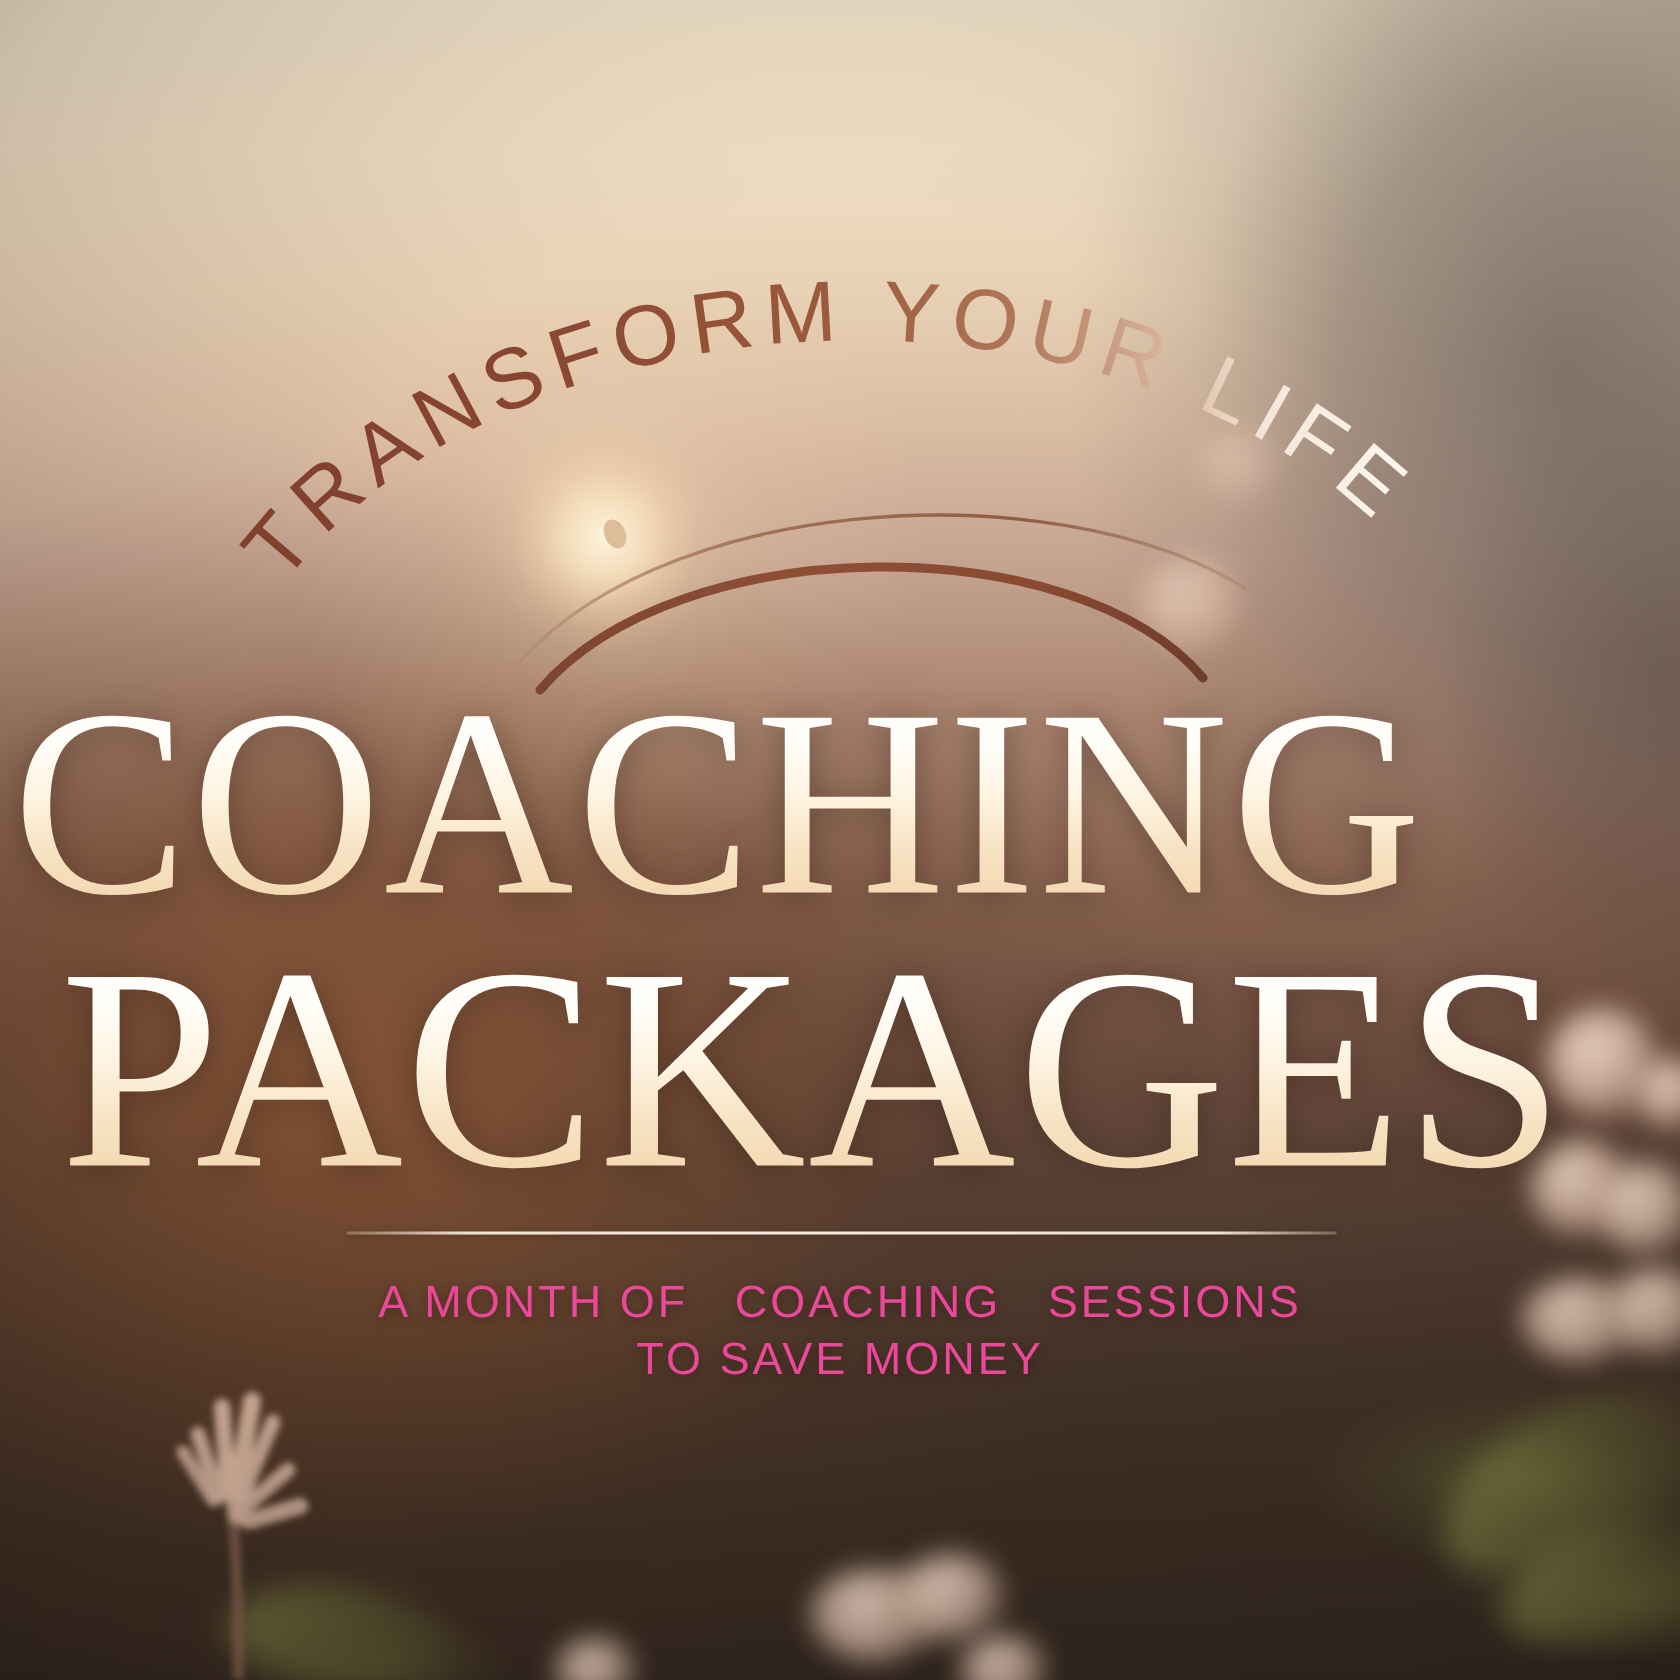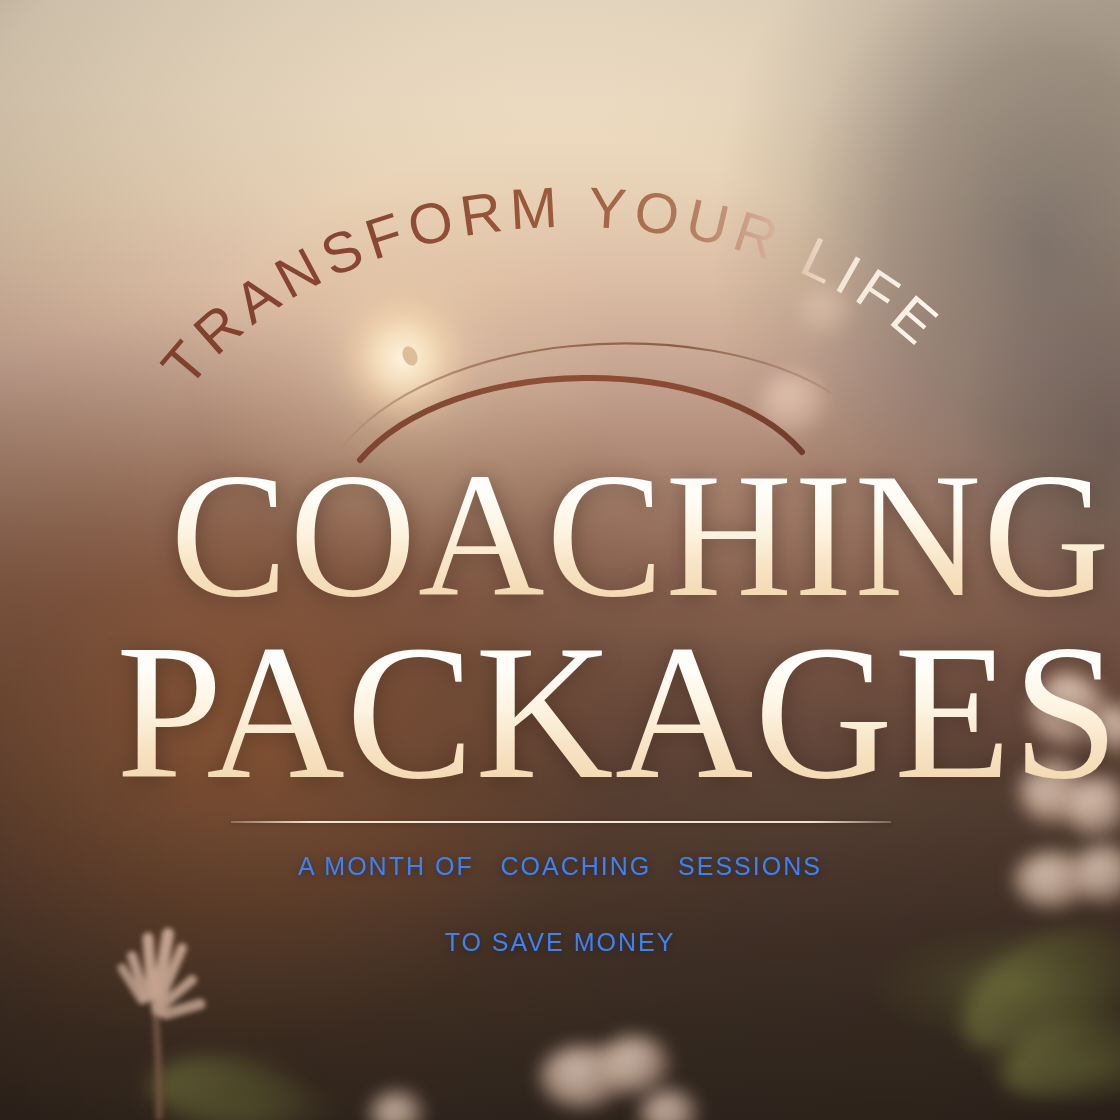--- a/index.html
+++ b/index.html
@@ -168,21 +168,21 @@
     font-weight: 400;
     letter-spacing: 7px;
   }
 
   
   #title-block {
     position: absolute;
     left: 0;
     right: 0;
     top: 452px;
-    text-align: right;
+    text-align: left;
   }
 
   .title-line {
     font-family: "Liberation Serif", serif;
     font-weight: 400;
     line-height: 0.94;
     margin: 0;
     background-image: linear-gradient(180deg,
       #ffffff 0%,
       #fffdf8 26%,
@@ -231,31 +231,31 @@
   #subtitle-block {
     position: absolute;
     left: 0;
     right: 0;
     top: 850px;
     text-align: center;
   }
 
   .sub-line {
     font-family: "Liberation Sans", sans-serif;
-    font-size: 25px;
+    font-size: 30px;
     font-weight: 400;
     letter-spacing: 2.1px;
-    color: #3b82f6;
+    color: #ec4899;
     line-height: 1.28;
     text-shadow: 0 2px 7px rgba(40,24,14,0.55);
     white-space: pre;
   }
 
   #sub-line-1 { letter-spacing: 2.0px; }
-  #sub-line-2 { letter-spacing: 2.0px; margin-top: 44px; }
+  #sub-line-2 { letter-spacing: 2.0px; }
 </style>
 </head>
 <body>
 
 <div id="poster">
 
   <div class="bg-layer bg-base"></div>
   <div class="bg-layer bg-earth-left"></div>
   <div class="bg-layer bg-foliage-right"></div>
   <div class="bg-layer bg-sun"></div>

